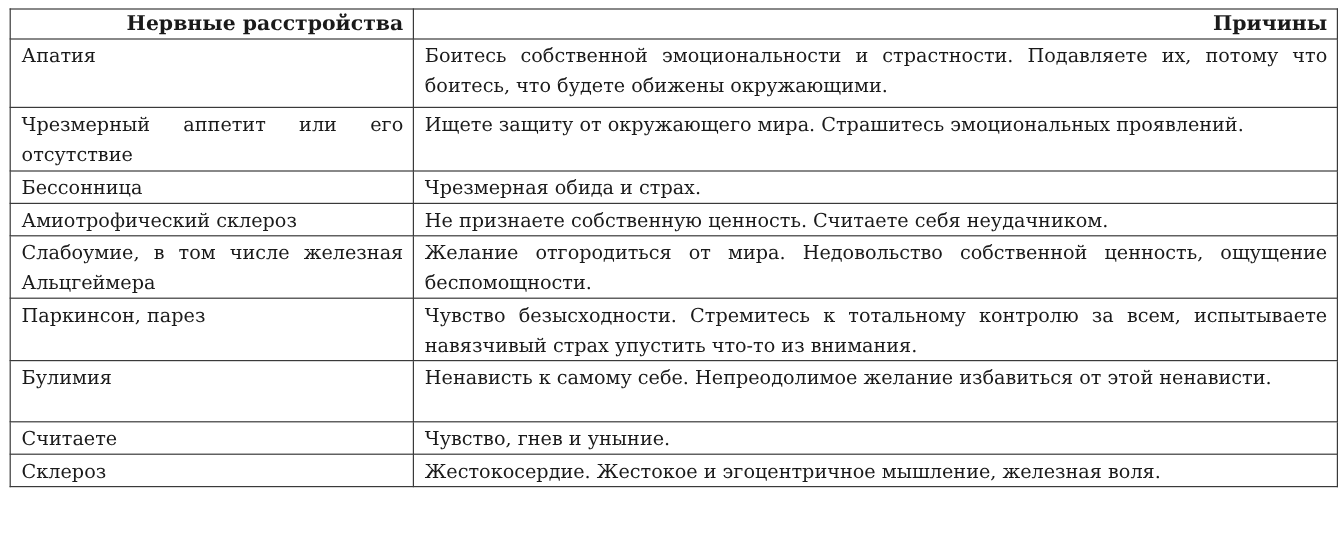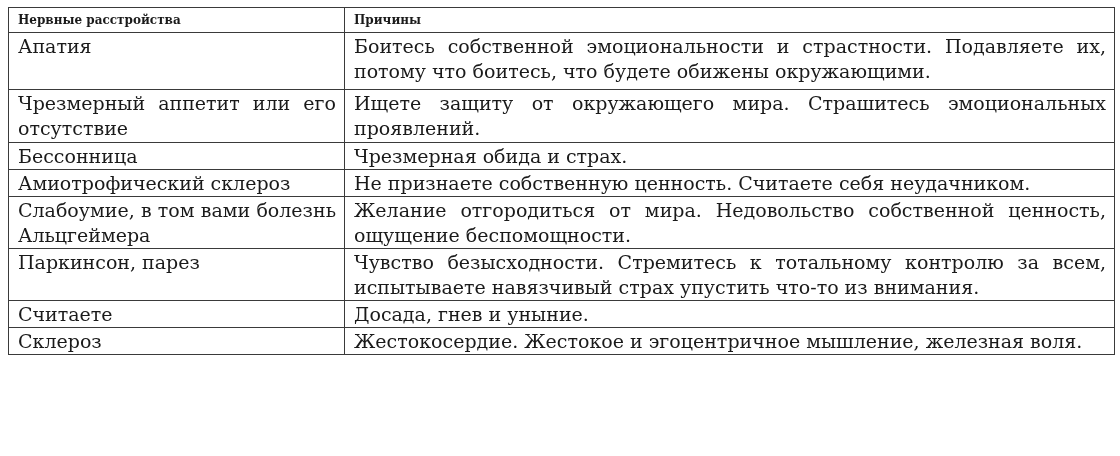--- a/index.html
+++ b/index.html
@@ -20,31 +20,31 @@
       left: 8px;
       top: 7px;
       width: 1107px;
       border-collapse: collapse;
       table-layout: fixed;
     }
     .tbl td, .tbl th {
       border: 1.5px solid #3a3a3a;
       padding: 0 8px 0 9px;
       vertical-align: top;
-      font-size: 19px;
+      font-size: 16px;
       line-height: 25px;
       font-weight: normal;
       overflow: hidden;
     }
     .tbl th {
       font-weight: bold;
-      text-align: left;
+      text-align: right;
       height: 24px;
       line-height: 24px;
-      font-size: 12px;
+      font-size: 17px;
     }
     .col-a { width: 336px; }
     .col-b { width: 770px; }
     .tbl td {
       text-align: justify;
       text-align-last: left;
       padding-top: 1px;
     }
     .h57 { height: 55px; }
     .h53 { height: 51px; }
@@ -76,29 +76,33 @@
     </tr>
     <tr>
       <td class="h26">Бессонница</td>
       <td class="h26">Чрезмерная обида и страх.</td>
     </tr>
     <tr>
       <td class="h26">Амиотрофический склероз</td>
       <td class="h26">Не признаете собственную ценность. Считаете себя неудачником.</td>
     </tr>
     <tr>
-      <td class="h51">Слабоумие, в том вами болезнь Альцгеймера</td>
+      <td class="h51">Слабоумие, в том числе железная Альцгеймера</td>
       <td class="h51">Желание отгородиться от мира. Недовольство собственной ценность, ощущение беспомощности.</td>
     </tr>
     <tr>
       <td class="h51">Паркинсон, парез</td>
       <td class="h51">Чувство безысходности. Стремитесь к тотальному контролю за всем, испытываете навязчивый страх упустить что-то из внимания.</td>
     </tr>
     <tr>
+      <td class="h51">Булимия</td>
+      <td class="h51">Ненависть к самому себе. Непреодолимое желание избавиться от этой ненависти.</td>
+    </tr>
+    <tr>
       <td class="h26">Считаете</td>
-      <td class="h26">Досада, гнев и уныние.</td>
+      <td class="h26">Чувство, гнев и уныние.</td>
     </tr>
     <tr>
       <td class="h26">Склероз</td>
       <td class="h26">Жестокосердие. Жестокое и эгоцентричное мышление, железная воля.</td>
     </tr>
   </tbody>
 </table>
 
 </body></html>

